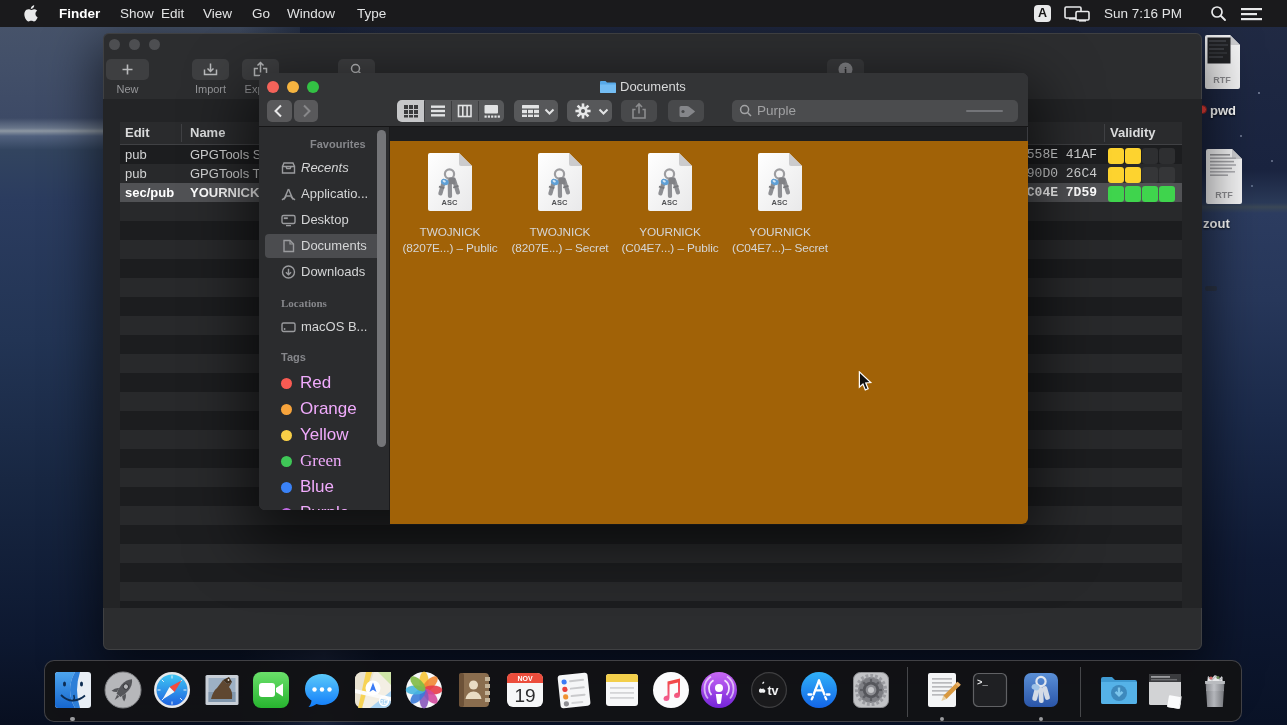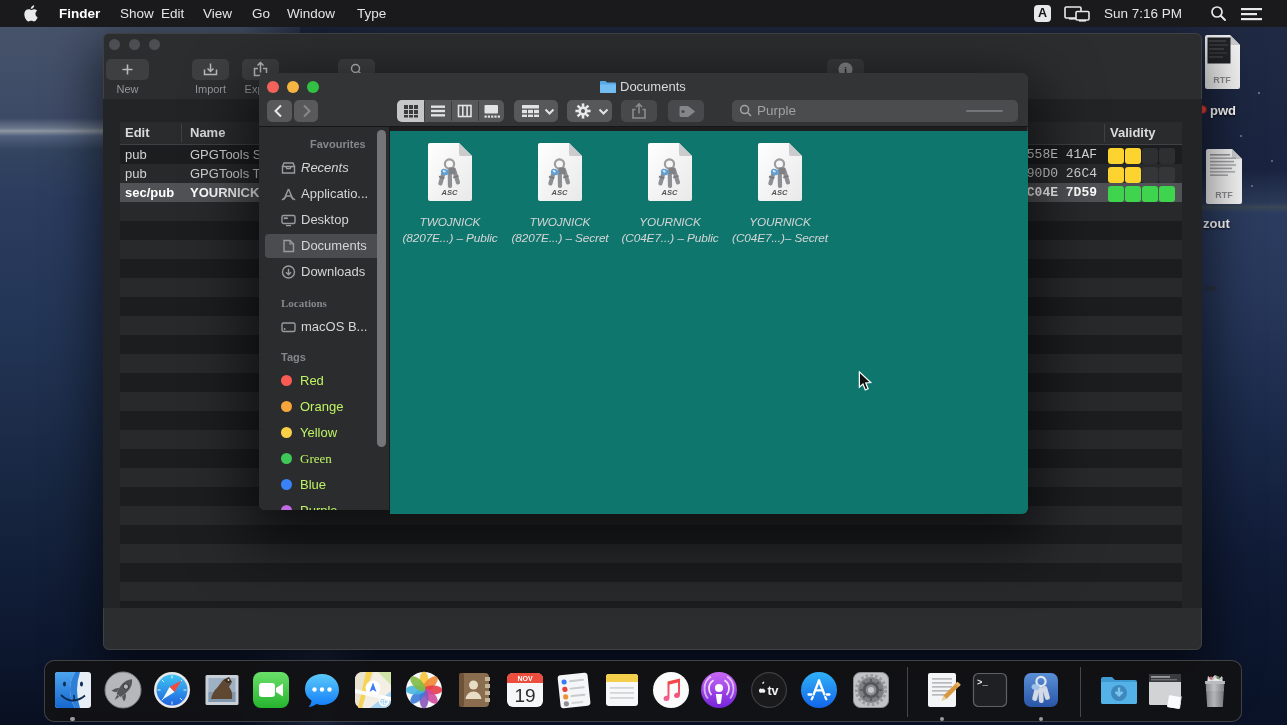--- a/index.html
+++ b/index.html
@@ -42,23 +42,23 @@
   #finder{left:259px;top:73px;width:769px;height:437px;border-radius:6px;
     box-shadow:0 22px 60px 12px rgba(0,0,0,.62);background:#1d1e20;outline:1px solid rgba(140,140,148,.28);outline-offset:-1px;}
   #finder .chrome{position:absolute;left:0;top:0;width:769px;height:54px;background:#333436;
     border-radius:6px 6px 0 0;border-bottom:1px solid #161617;box-sizing:border-box;}
   #finder .fbtn{position:absolute;top:27px;height:22px;background:#57585a;border-radius:5px;}
   #finder .sidebar{position:absolute;left:0;top:54px;width:131px;height:383px;background:#2b2c2e;
     border-right:1px solid #1a1a1c;box-sizing:border-box;border-radius:0 0 0 6px;overflow:hidden;}
   #finder .shead{position:absolute;left:22px;font-size:11px;font-weight:bold;color:#86878b;}
   #finder .srow{position:absolute;left:22px;font-size:13px;color:#d4d5d6;white-space:nowrap;}
   #finder .srow svg{vertical-align:-3px;margin-right:5px;}
-  #finder .tagrow{position:absolute;left:22px;font-size:13px;color:#bef264;}
+  #finder .tagrow{position:absolute;left:22px;font-size:17px;color:#f0abfc;}
   #finder .tagdot{display:inline-block;width:11px;height:11px;border-radius:50%;margin-right:8px;vertical-align:-1px;}
-  #finder .main{position:absolute;left:131px;top:58px;width:638px;height:383px;background:#0f766e;border-radius:0 0 6px 0;font-style:italic;}
+  #finder .main{position:absolute;left:131px;top:68px;width:638px;height:383px;background:#a16207;border-radius:0 0 6px 0;}
   #finder .ficon{position:absolute;top:12px;width:110px;text-align:center;}
   #finder .flabel{position:absolute;top:84px;width:110px;text-align:center;font-size:11.8px;color:#d5d6d7;line-height:15.5px;letter-spacing:-0.1px;}
 
   
   #dock{left:44px;top:660px;width:1198px;height:62px;background:rgba(18,18,20,.94);
     border:1px solid rgba(165,165,170,.33);border-radius:10px;box-sizing:border-box;}
 
   .dot{border-radius:50%;}
 </style>
 </head>

